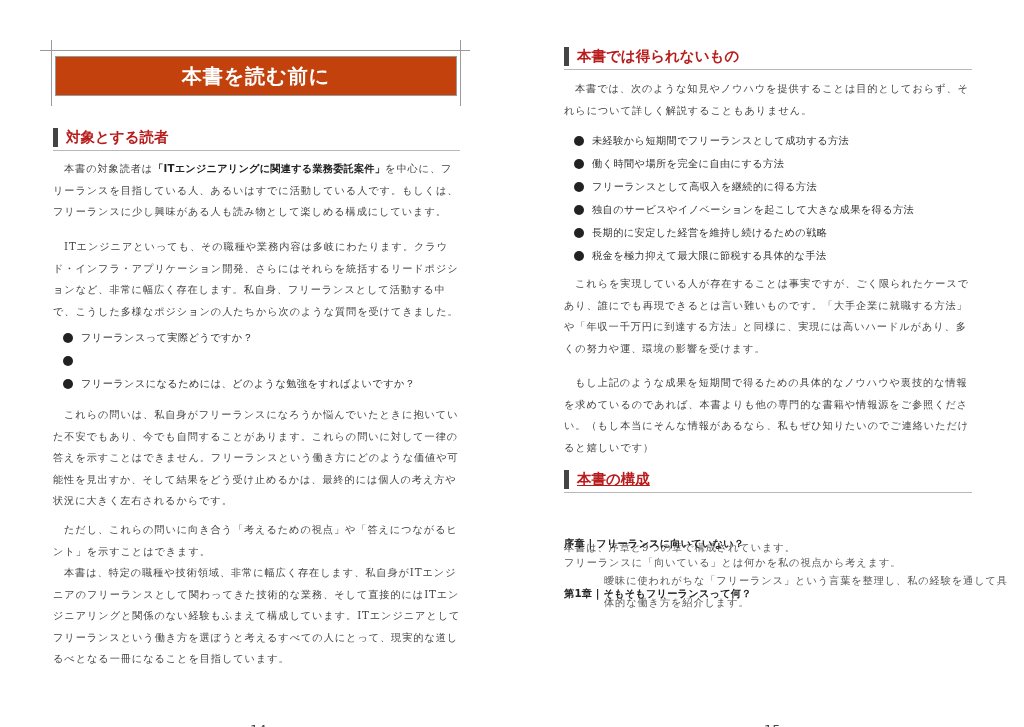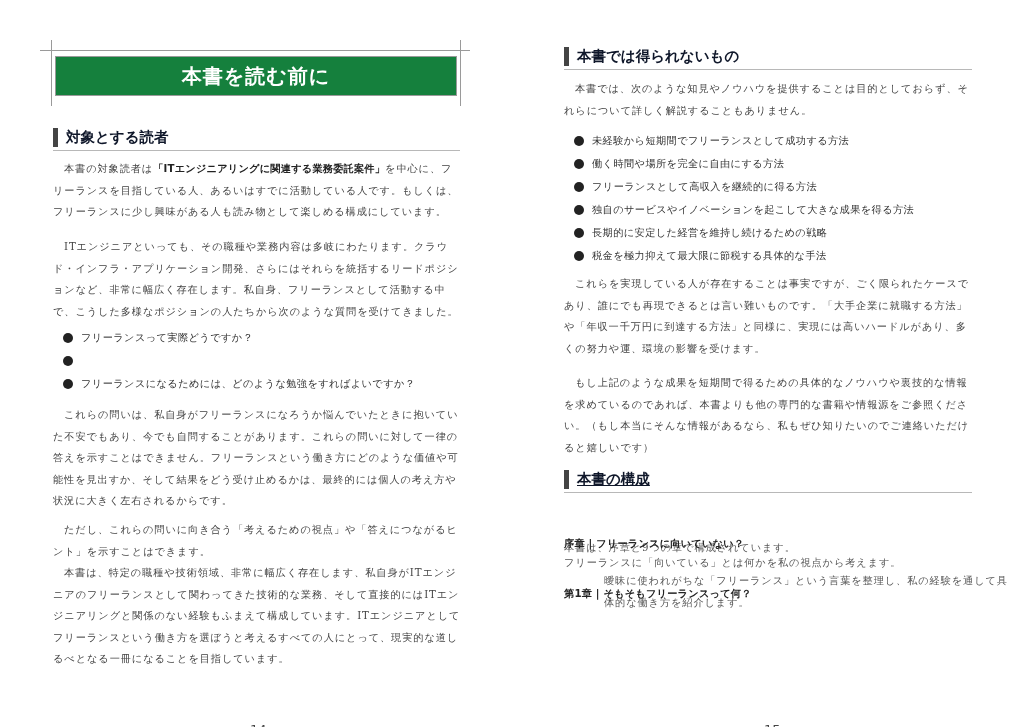--- a/index.html
+++ b/index.html
@@ -7,24 +7,24 @@
          font-family:"DejaVu Sans", "Liberation Sans", sans-serif; color:#333; }
   .page { position:absolute; top:0; height:727px; }
   .page.left { left:0; width:512px; }
   .page.right { left:512px; width:512px; }
 
   
   .crop-h { position:absolute; height:1px; background:#9a9a9a; }
   .crop-v { position:absolute; width:1px; background:#9a9a9a; }
 
   .title-box { position:absolute; left:55px; top:56px; width:402px; height:40px;
-               background:#15803d; color:#fff; display:flex; align-items:center; justify-content:center;
+               background:#c2410c; color:#fff; display:flex; align-items:center; justify-content:center;
                font-size:20px; font-weight:bold; letter-spacing:1px; border:1px solid #9a9a9a; box-sizing:border-box; }
 
-  .section-head { position:absolute; display:flex; align-items:center; font-size:14.5px; font-weight:bold; color:#0f172a; }
+  .section-head { position:absolute; display:flex; align-items:center; font-size:14.5px; font-weight:bold; color:#b91c1c; }
   .section-head .bar { width:5px; height:19px; background:#444; margin-right:8px; }
   .section-head .rule { position:absolute; left:0; right:0; bottom:-4px; height:1px; background:#b8b8b8; }
 
   .para { position:absolute; font-family:"DejaVu Serif", "Liberation Serif", serif; font-size:10.2px;
           line-height:21.5px; color:#444; letter-spacing:0.9px; }
   .para .indent { display:inline-block; width:11px; }
   .para b { font-family:"DejaVu Sans", "Liberation Sans", sans-serif; color:#222; letter-spacing:0.2px; }
 
   .bullets { position:absolute; list-style:none; margin:0; padding:0;
              font-size:10.2px; color:#333; }

